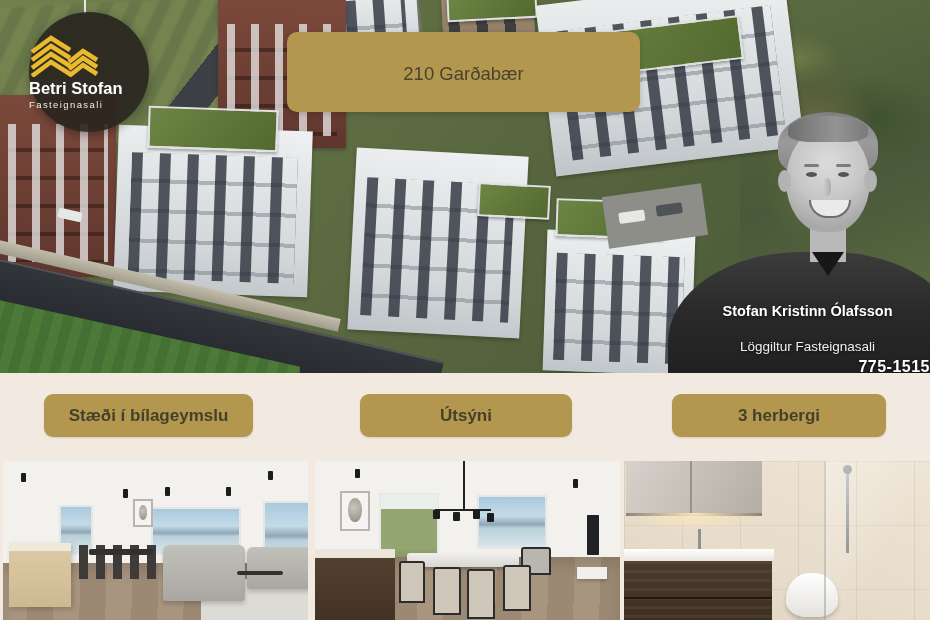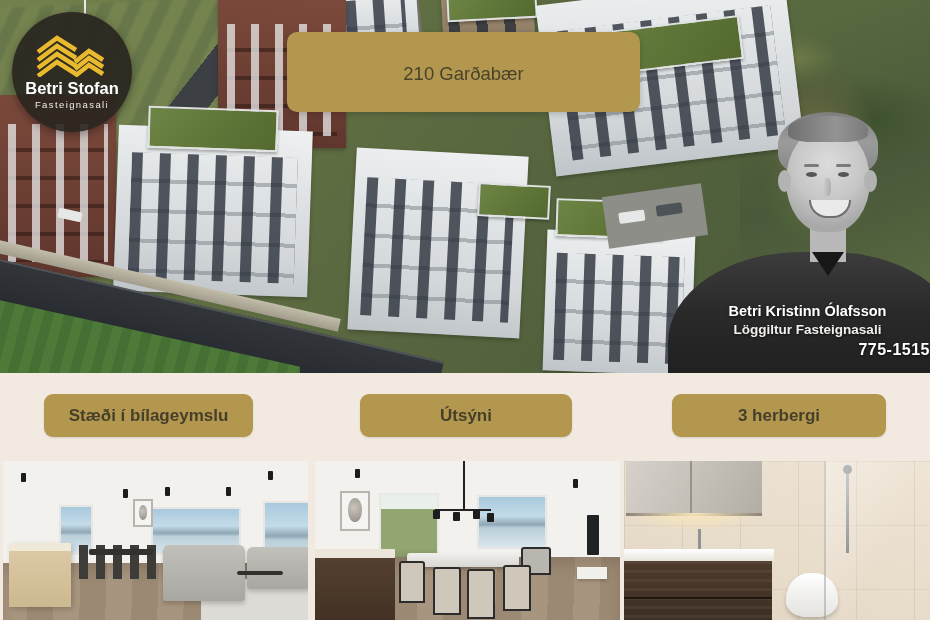--- a/index.html
+++ b/index.html
@@ -72,26 +72,26 @@
   .agent .neck{position:absolute;left:150px;top:168px;width:36px;height:34px;background:#b9b9b9;}
   .agent .shirt{position:absolute;left:8px;top:192px;width:290px;height:130px;
         border-radius:46% 44% 0 0/90px 84px 0 0;
         background:linear-gradient(180deg,#3c3c3c 0%,#2a2a2a 45%,#1f1f1f 100%);}
   .agent .collar{position:absolute;left:152px;top:192px;width:32px;height:24px;
         background:#171717;clip-path:polygon(0 0,100% 0,50% 100%);}
 
   .agent-info{position:absolute;right:0;top:302px;width:245px;text-align:center;color:#ffffff;
         text-shadow:0 1px 3px rgba(0,0,0,.65);line-height:1.32;}
   .agent-info .nm{font-size:14.5px;font-weight:700;}
-  .agent-info .tt{font-size:13.5px;font-weight:700;color:#f1efec;}
+  .agent-info .tt{font-size:13.5px;font-weight:400;color:#f1efec;margin-top:17px;}
   .agent-info .ph{font-size:16px;font-weight:700;letter-spacing:.5px;text-align:right;}
 
   
-  .logo{position:absolute;left:12px;top:12px;width:120px;height:120px;border-radius:50%;
-        background:rgba(40,35,30,.9);display:flex;flex-direction:column;align-items:center;
+  .logo{position:absolute;left:29px;top:12px;width:120px;height:120px;border-radius:50%;
+        background:rgba(40,35,30,.9);display:flex;flex-direction:column;align-items:flex-start;
         justify-content:center;box-shadow:0 3px 10px rgba(0,0,0,.35);}
   .logo .brand{color:#ffffff;font-size:16.5px;font-weight:700;margin-top:2px;}
   .logo .tagline{color:#efece6;font-size:9.5px;letter-spacing:1.4px;margin-top:1px;}
   .flagpole{left:84px;top:0;width:2px;height:14px;background:#e8e8e8;}
 
   
   .banner{position:absolute;left:287px;top:32px;width:353px;height:80px;border-radius:10px;
         background:#b3974f;display:flex;flex-direction:column;align-items:center;justify-content:center;
         box-shadow:0 2px 6px rgba(0,0,0,.18);}
   .banner .title{color:#463f28;font-size:29px;font-weight:800;letter-spacing:.5px;line-height:1.05;}
@@ -214,21 +214,21 @@
       <div class="ear r"></div>
       <div class="brow l"></div>
       <div class="brow r"></div>
       <div class="eye l"></div>
       <div class="eye r"></div>
       <div class="nose"></div>
       <div class="smile"></div>
     </div>
 
     <div class="agent-info">
-      <div class="nm">Betri Kristinn Ólafsson</div>
+      <div class="nm">Stofan Kristinn Ólafsson</div>
       <div class="tt">Löggiltur Fasteignasali</div>
       <div class="ph">775-1515</div>
     </div>
 
     <div class="abs flagpole"></div>
 
     <div class="logo">
       <svg width="74" height="42" viewBox="0 0 74 42">
         <g fill="none" stroke="#eaba2e" stroke-width="4.6">
           <path d="M3 17 L22 3 L41 15"></path>

